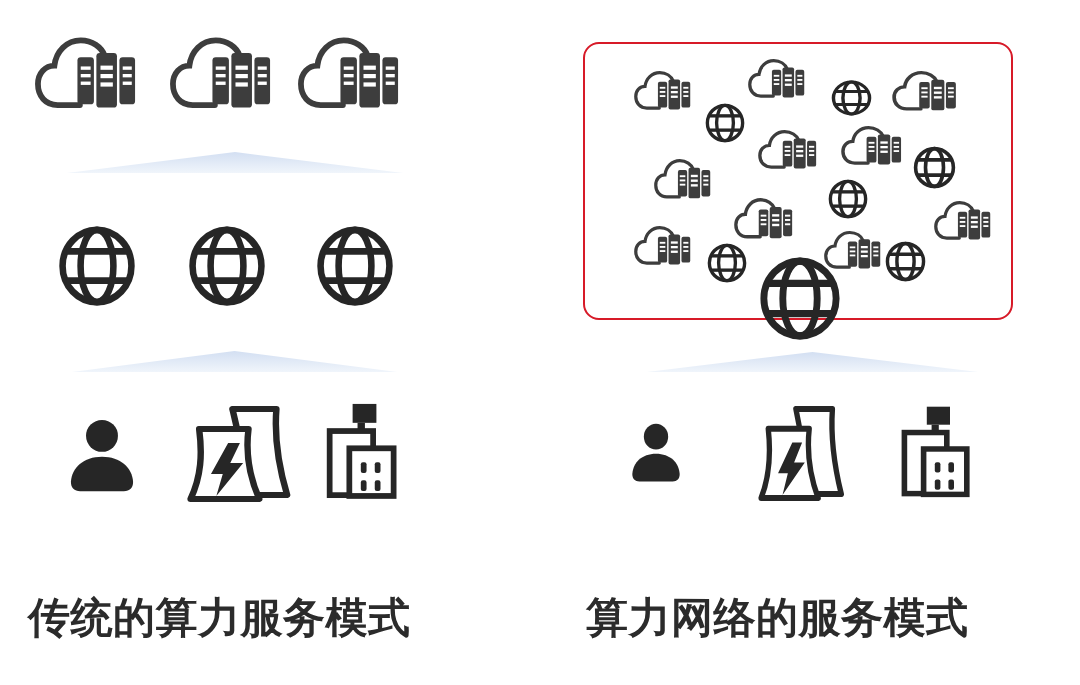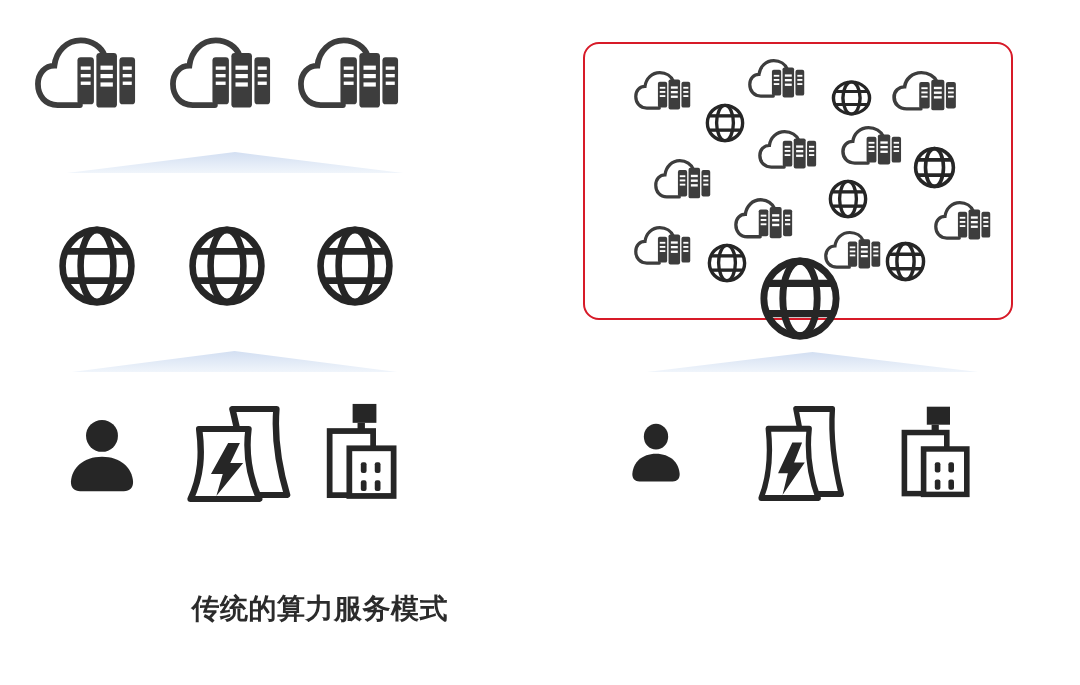--- a/index.html
+++ b/index.html
@@ -15,22 +15,22 @@
     position:absolute;z-index:1;
     background:linear-gradient(to bottom,var(--triangle-blue,#d7e2f3),var(--triangle-blue-light,#eef3fb));
     clip-path:polygon(50% 0,100% 100%,0 100%);
   }
   .network-box{
     position:absolute;left:583px;top:42px;width:430px;height:278px;
     border:2.5px solid var(--accent-red,#d71a28);border-radius:16px;background:#fff;z-index:2;
     box-sizing:border-box;
   }
   .caption{
-    position:absolute;top:590px;width:420px;margin:0;text-align:right;
-    font-size:28px;font-weight:bold;color:var(--caption,#2b2b2b);white-space:nowrap;
+    position:absolute;top:590px;width:420px;margin:0;text-align:left;
+    font-size:42px;font-weight:bold;color:var(--caption,#2b2b2b);white-space:nowrap;
     letter-spacing:0.5px;
   }
   .caption.left{left:28px;}
   .caption.right{left:586px;}
   .defs-holder{position:absolute;width:0;height:0;overflow:hidden;}
 </style>
 </head>
 <body>
 
 <div class="stage">
@@ -240,14 +240,15 @@
         </svg>
       </div>
       <div class="icon building" style="left: 894px; top: 402px; width: 80px; height: 101px;">
         <svg viewBox="0 0 100 129" preserveAspectRatio="none">
           <use href="#sym-building" xlink:href="#sym-building"></use>
         </svg>
       </div>
     </div>
 
   <h2 class="caption left">传统的算力服务模式</h2>
+  <h2 class="caption right">算力网络的服务模式</h2>
 
 </div>
 
 </body></html>

